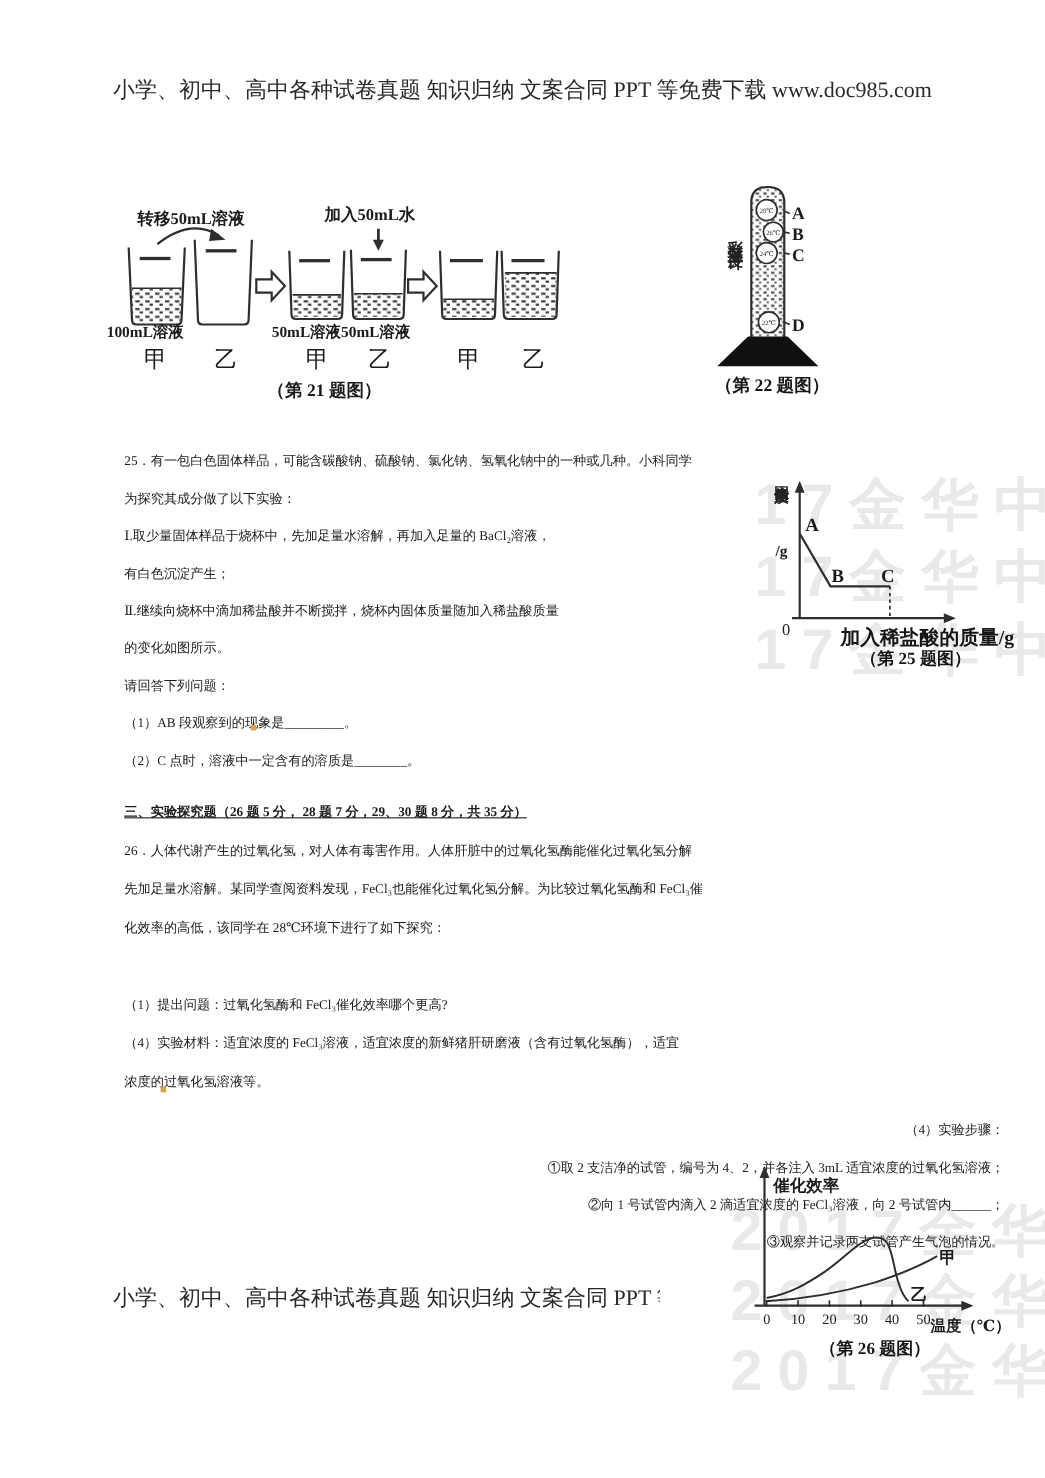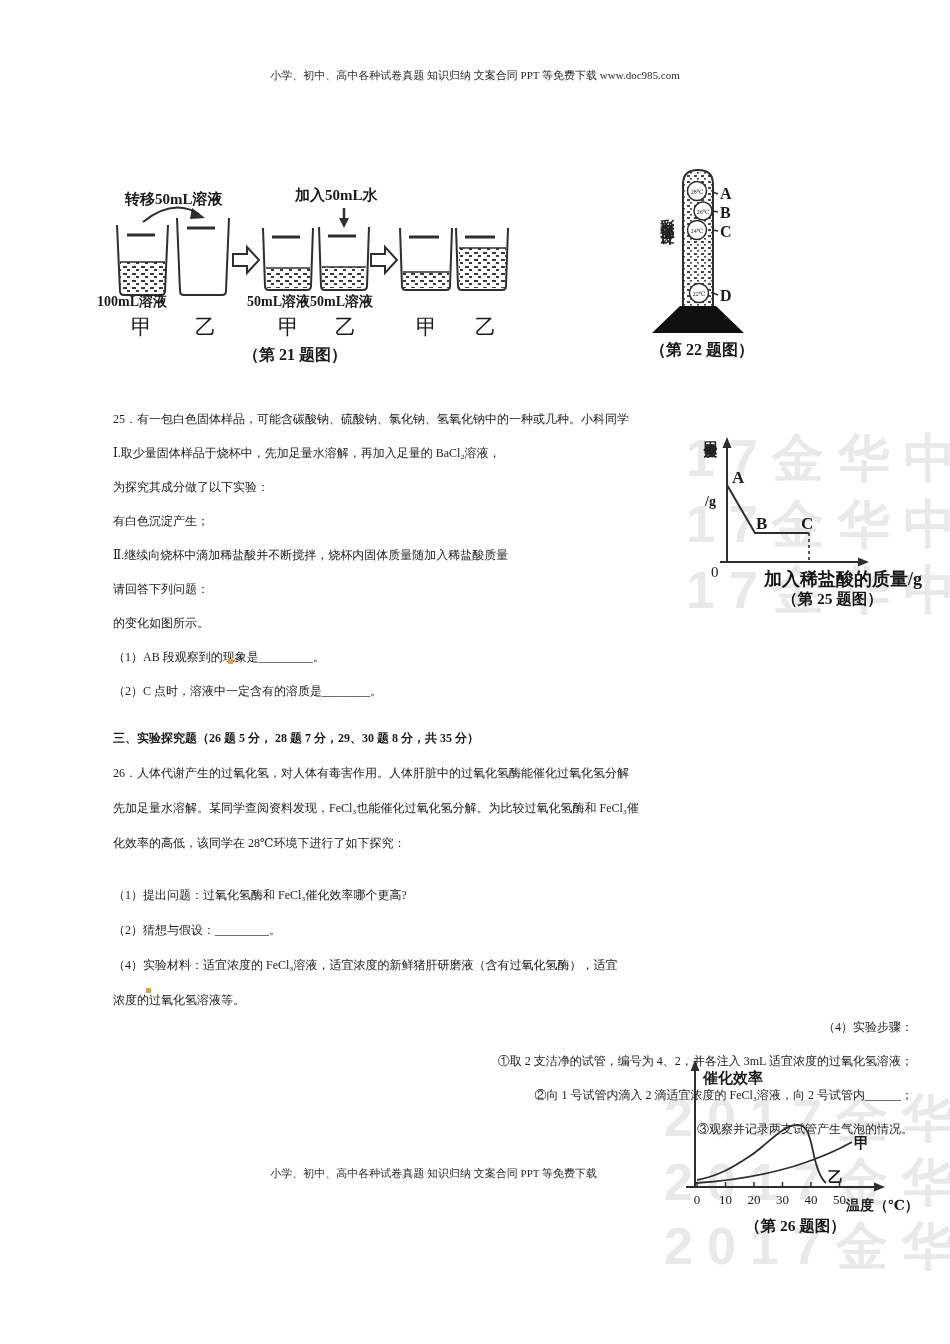--- a/index.html
+++ b/index.html
@@ -1,24 +1,24 @@
 <!DOCTYPE html>
 <html><head>
 <meta charset="utf-8">
 <style>
   html,body{margin:0;padding:0;background:#9a9a9a;}
   .page{position:relative;width:950px;height:1344px;background:#ffffff;overflow:hidden;
         font-family:"Liberation Serif","DejaVu Serif",serif;color:#1b1b1b;margin:0 auto;}
-  .hdr{position:absolute;left:0;width:100%;text-align:center;font-size:11px;color:#2a2a2a;white-space:nowrap;z-index:1;}
+  .hdr{position:absolute;left:0;width:100%;text-align:center;font-size:20px;color:#2a2a2a;white-space:nowrap;z-index:1;}
   .line-block{position:absolute;left:113px;width:800px;font-size:12px;z-index:4;}
   .line-block .ln{white-space:nowrap;overflow:visible;}
   .lh35 .ln{height:35px;line-height:35px;}
   .lh34 .ln{height:34px;line-height:34px;}
   .lh34b .ln{height:34px;line-height:34px;text-align:right;}
-  .bold{font-weight:bold;}
+  .bold{font-weight:bold;text-decoration:underline;}
   .fig{position:absolute;z-index:4;}
   .caption{position:absolute;font-size:15.5px;font-weight:bold;white-space:nowrap;z-index:5;color:#161616;}
   .vtext{position:absolute;writing-mode:vertical-rl;text-orientation:upright;font-weight:bold;white-space:nowrap;z-index:5;color:#222;}
   .axis-label{position:absolute;font-weight:bold;white-space:nowrap;z-index:5;color:#161616;}
   .wm{position:absolute;font-family:"Liberation Sans","DejaVu Sans",sans-serif;font-weight:bold;
       color:#e9e9e9;font-size:52px;letter-spacing:14px;white-space:nowrap;z-index:3;}
   .panel{position:absolute;background:#ffffff;z-index:2;}
   .mark{position:absolute;width:5px;height:5px;background:#e2a23c;z-index:6;}
   svg{overflow:visible;}
   svg text{fill:#1b1b1b;font-family:"Liberation Serif","DejaVu Serif",serif;}
@@ -120,26 +120,26 @@
     <text x="90" y="68" font-size="16" font-weight="bold">B</text>
     <text x="90" y="87" font-size="16" font-weight="bold">C</text>
     <text x="90" y="151" font-size="16" font-weight="bold">D</text>
     <polygon points="50,156 86,156 114,183 22,183" fill="#101010"></polygon>
   </svg>
   <div class="vtext" style="left:658px;top:208px;font-size:14px;letter-spacing:3px;">彩球温度计</div>
   <div class="caption" style="left:650px;top:340px;font-size:16px;">（第 22 题图）</div>
 
   <div class="line-block lh34" style="top:402px;">
     <div class="ln">25．有一包白色固体样品，可能含碳酸钠、硫酸钠、氯化钠、氢氧化钠中的一种或几种。小科同学</div>
+    <div class="ln">为探究其成分做了以下实验：</div>
     <div class="ln">Ⅰ.取少量固体样品于烧杯中，先加足量水溶解，再加入足量的 BaCl₂溶液，</div>
-    <div class="ln">为探究其成分做了以下实验：</div>
     <div class="ln">有白色沉淀产生；</div>
     <div class="ln">Ⅱ.继续向烧杯中滴加稀盐酸并不断搅拌，烧杯内固体质量随加入稀盐酸质量</div>
+    <div class="ln">的变化如图所示。</div>
     <div class="ln">请回答下列问题：</div>
-    <div class="ln">的变化如图所示。</div>
     <div class="ln">（1）AB 段观察到的现象是_________。</div>
     <div class="ln">（2）C 点时，溶液中一定含有的溶质是________。</div>
   </div>
   <div class="mark" style="left:228px;top:659px;"></div>
 
   <svg class="fig" style="left:692px;top:425px;" width="200" height="185" viewBox="0 0 200 185">
     <line x1="35" y1="20" x2="35" y2="137" stroke="#2e2e2e" stroke-width="2"></line>
     <polygon points="35,12 30.5,23 39.5,23" fill="#2e2e2e"></polygon>
     <line x1="28" y1="137" x2="170" y2="137" stroke="#2e2e2e" stroke-width="2"></line>
     <polygon points="177,137 166,132.5 166,141.5" fill="#2e2e2e"></polygon>
@@ -154,23 +154,22 @@
   <div class="axis-label" style="left:705px;top:494px;font-size:14px;z-index:5;">/g</div>
   <div class="axis-label" style="left:764px;top:567px;font-size:18px;">加入稀盐酸的质量/g</div>
   <div class="caption" style="left:782px;top:589px;text-align:center;">（第 25 题图）</div>
 
   <div class="line-block lh35" style="top:721px;">
     <div class="ln bold">三、实验探究题（26 题 5 分， 28 题 7 分，29、30 题 8 分，共 35 分）</div>
     <div class="ln">26．人体代谢产生的过氧化氢，对人体有毒害作用。人体肝脏中的过氧化氢酶能催化过氧化氢分解</div>
     <div class="ln">先加足量水溶解。某同学查阅资料发现，FeCl₃也能催化过氧化氢分解。为比较过氧化氢酶和 FeCl₃催</div>
     <div class="ln">化效率的高低，该同学在 28℃环境下进行了如下探究：</div>
   </div>
-  <div class="line-block lh35" style="top:878px;">
+  <div class="line-block lh35" style="top:896px;">
     <div class="ln">（1）提出问题：过氧化氢酶和 FeCl₃催化效率哪个更高?</div>
-    <div class="ln">（2）猜想与假设：_________。</div>
     <div class="ln">（4）实验材料：适宜浓度的 FeCl₃溶液，适宜浓度的新鲜猪肝研磨液（含有过氧化氢酶），适宜</div>
     <div class="ln">浓度的过氧化氢溶液等。</div>
   </div>
   <div class="mark" style="left:146px;top:988px;"></div>
   <div class="line-block lh34b" style="top:1010px;">
     <div class="ln">（4）实验步骤：</div>
     <div class="ln">①取 2 支洁净的试管，编号为 4、2，并各注入 3mL 适宜浓度的过氧化氢溶液；</div>
     <div class="ln">②向 1 号试管内滴入 2 滴适宜浓度的 FeCl₃溶液，向 2 号试管内______；</div>
     <div class="ln">③观察并记录两支试管产生气泡的情况。</div>
   </div>

